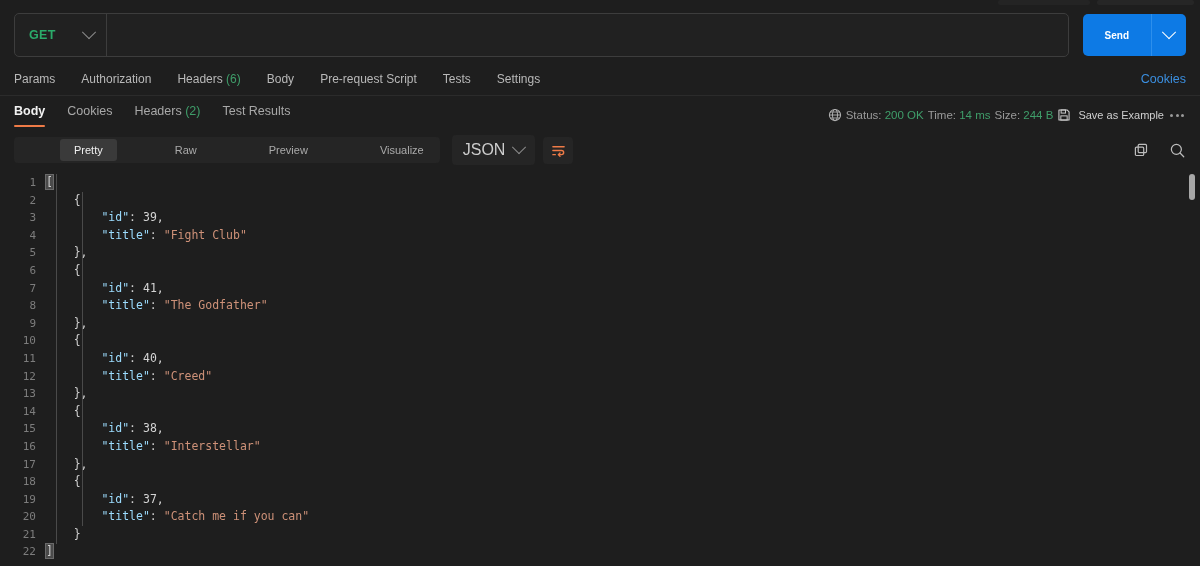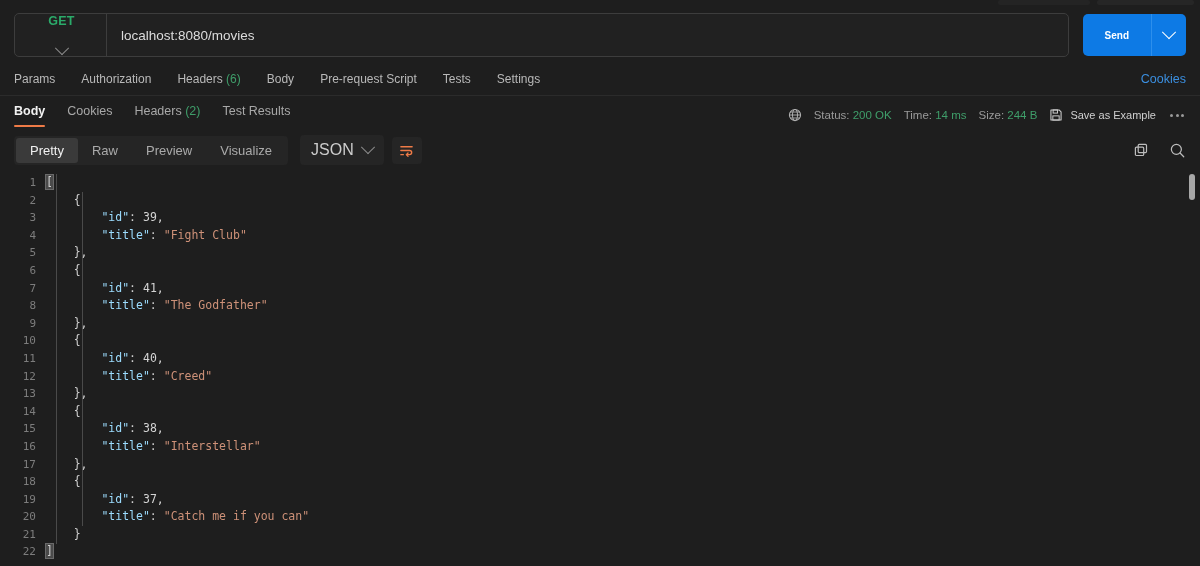--- a/index.html
+++ b/index.html
@@ -65,21 +65,20 @@
   }
   .method-select {
     display: flex;
     align-items: center;
     justify-content: space-between;
     width: 92px;
     padding: 0 12px 0 14px;
     box-sizing: border-box;
     cursor: pointer;
     border-right: 1px solid #3d3d3d;
-    flex-direction: column;
   }
   .method-label {
     font-size: 12.5px;
     font-weight: bold;
     color: #2bab6a;
     letter-spacing: .3px;
   }
   .chev {
     width: 9px; height: 9px;
     border-right: 1.4px solid #8a8a8a;
@@ -180,21 +179,21 @@
     background: #ef7b47;
     border-radius: 1px;
   }
   .resp-tab .count { color: #3f9e6a; font-weight: normal; }
 
   .status-group {
     position: absolute;
     right: 14px;
     display: flex;
     align-items: center;
-    gap: 12px;
+    gap: 4px;
     font-size: 11.5px;
     color: #9a9a9a;
   }
   .status-group .val { color: #3f9e6a; }
   .globe-icon { display: flex; align-items: center; cursor: pointer; }
   .save-example {
     display: flex;
     align-items: center;
     gap: 7px;
     color: #cfcfcf;
@@ -226,26 +225,27 @@
     margin-top: 1px;
   }
   .seg {
     display: flex;
     align-items: center;
     background: #252525;
     border-radius: 4px;
     padding: 2px;
   }
   .seg-item {
-    font-size: 13px;
+    font-size: 11px;
     color: #aaaaaa;
     padding: 5px 14px;
     border-radius: 3px;
     cursor: pointer;
     white-space: nowrap;
+    margin-left: 44px;
   }
   .seg-item.active {
     background: #3a3a3a;
     color: #f0f0f0;
   }
   .lang-select {
     display: flex;
     align-items: center;
     gap: 9px;
     background: #252525;
@@ -350,21 +350,20 @@
     <div class="ghost-a"></div>
     <div class="ghost-b"></div>
   </div>
 
   <div class="request-row">
     <div class="url-bar">
       <div class="method-select">
         <span class="method-label">GET</span>
         <span class="chev"></span>
       </div>
-      <div class="url-input" placeholder="Enter URL or paste text">localhost:8080/movies</div>
     </div>
     <div class="send-wrap">
       <div class="send-btn">Send</div>
       <div class="send-caret">
         <span class="chev"></span>
       </div>
     </div>
   </div>
 
   <div class="req-tabs">

